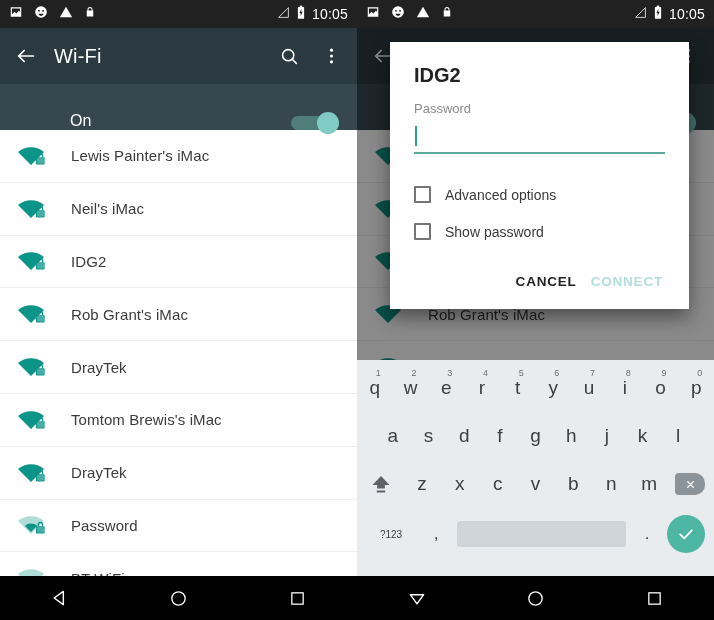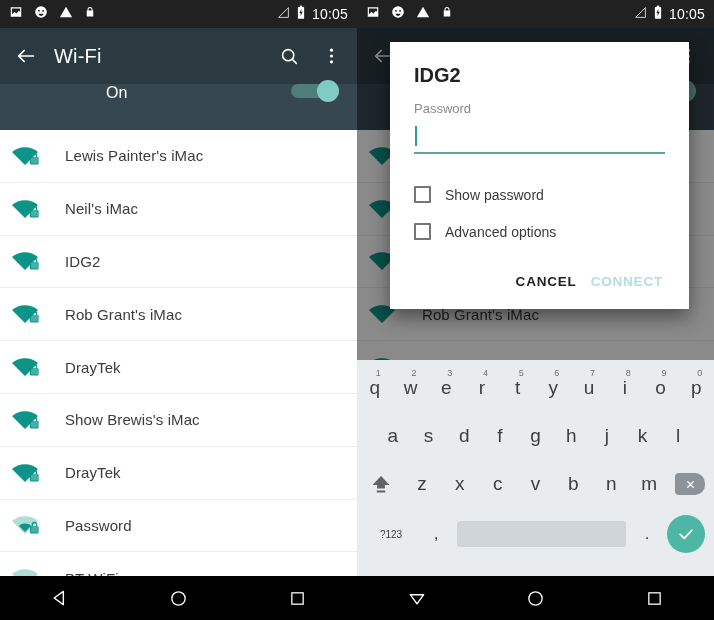--- a/index.html
+++ b/index.html
@@ -83,22 +83,22 @@
     display: flex;
     align-items: center;
     justify-content: center;
   }
 
   
   .switch-row {
     height: 46px;
     background: #37474f;
     display: flex;
-    align-items: flex-start;
-    padding: 0 18px 0 106px;
+    align-items: flex-end;
+    padding: 0 18px 0 70px;
     box-sizing: border-box;
   }
   .switch-label {
     color: #ffffff;
     font-size: 16px;
   }
   .switch {
     margin-left: auto;
     position: relative;
     width: 48px;
@@ -122,21 +122,21 @@
   }
 
   
   .netlist {
     background: #ffffff;
   }
   .net-row {
     height: 52.8px;
     display: flex;
     align-items: center;
-    padding-left: 8px;
+    padding-left: 14px;
     box-sizing: border-box;
     border-bottom: 1px solid #eceff1;
     background: #ffffff;
   }
   .net-icon {
     width: 36px;
     height: 30px;
     flex: 0 0 36px;
     position: relative;
   }
@@ -500,21 +500,21 @@
         <span class="net-icon">
           <svg width="34" height="28" viewBox="0 0 34 28">
               <path d="M17 6.2c5.1 0 9.7 1.9 13 4.9L17 24 4 11.1A19.3 19.3 0 0 1 17 6.2z" fill="#0d9488"></path>
               <g>
                 <rect x="22" y="16.2" width="8.6" height="7.2" rx="1" fill="#0d9488"></rect>
                 <path d="M24.3 16.2v-1.6a2.1 2.1 0 0 1 4.2 0v1.6" fill="none" stroke="#0d9488" stroke-width="1.3"></path>
                 <rect x="23" y="17" width="7" height="5.6" rx="0.8" fill="#fff" opacity=".25"></rect>
               </g>
             </svg>
         </span>
-        <span class="net-name">Show Brewis's iMac</span>
+        <span class="net-name">Tomtom Brewis's iMac</span>
       </div>
       <div class="net-row">
         <span class="net-icon">
           <svg width="34" height="28" viewBox="0 0 34 28">
               <path d="M17 6.2c5.1 0 9.7 1.9 13 4.9L17 24 4 11.1A19.3 19.3 0 0 1 17 6.2z" fill="#0d9488"></path>
               <g>
                 <rect x="22" y="16.2" width="8.6" height="7.2" rx="1" fill="#0d9488"></rect>
                 <path d="M24.3 16.2v-1.6a2.1 2.1 0 0 1 4.2 0v1.6" fill="none" stroke="#0d9488" stroke-width="1.3"></path>
                 <rect x="23" y="17" width="7" height="5.6" rx="0.8" fill="#fff" opacity=".25"></rect>
               </g>
@@ -689,25 +689,25 @@
     <div class="scrim"></div>
 
     <div class="dialog">
       <div class="dlg-title">IDG2</div>
       <div class="dlg-field-label">Password</div>
       <div class="dlg-input-wrap">
         <span class="caret"></span>
       </div>
       <div class="dlg-check-row">
         <span class="checkbox"></span>
-        <span class="check-label">Show password</span>
+        <span class="check-label">Advanced options</span>
       </div>
       <div class="dlg-check-row">
         <span class="checkbox"></span>
-        <span class="check-label">Advanced options</span>
+        <span class="check-label">Show password</span>
       </div>
       <div class="dlg-actions">
         <button class="dlg-btn dlg-btn-cancel">CANCEL</button>
         <button class="dlg-btn dlg-btn-connect">CONNECT</button>
       </div>
     </div>
 
     <div class="keyboard">
       <div class="kb-row kb-row-1">
         <span class="key">

